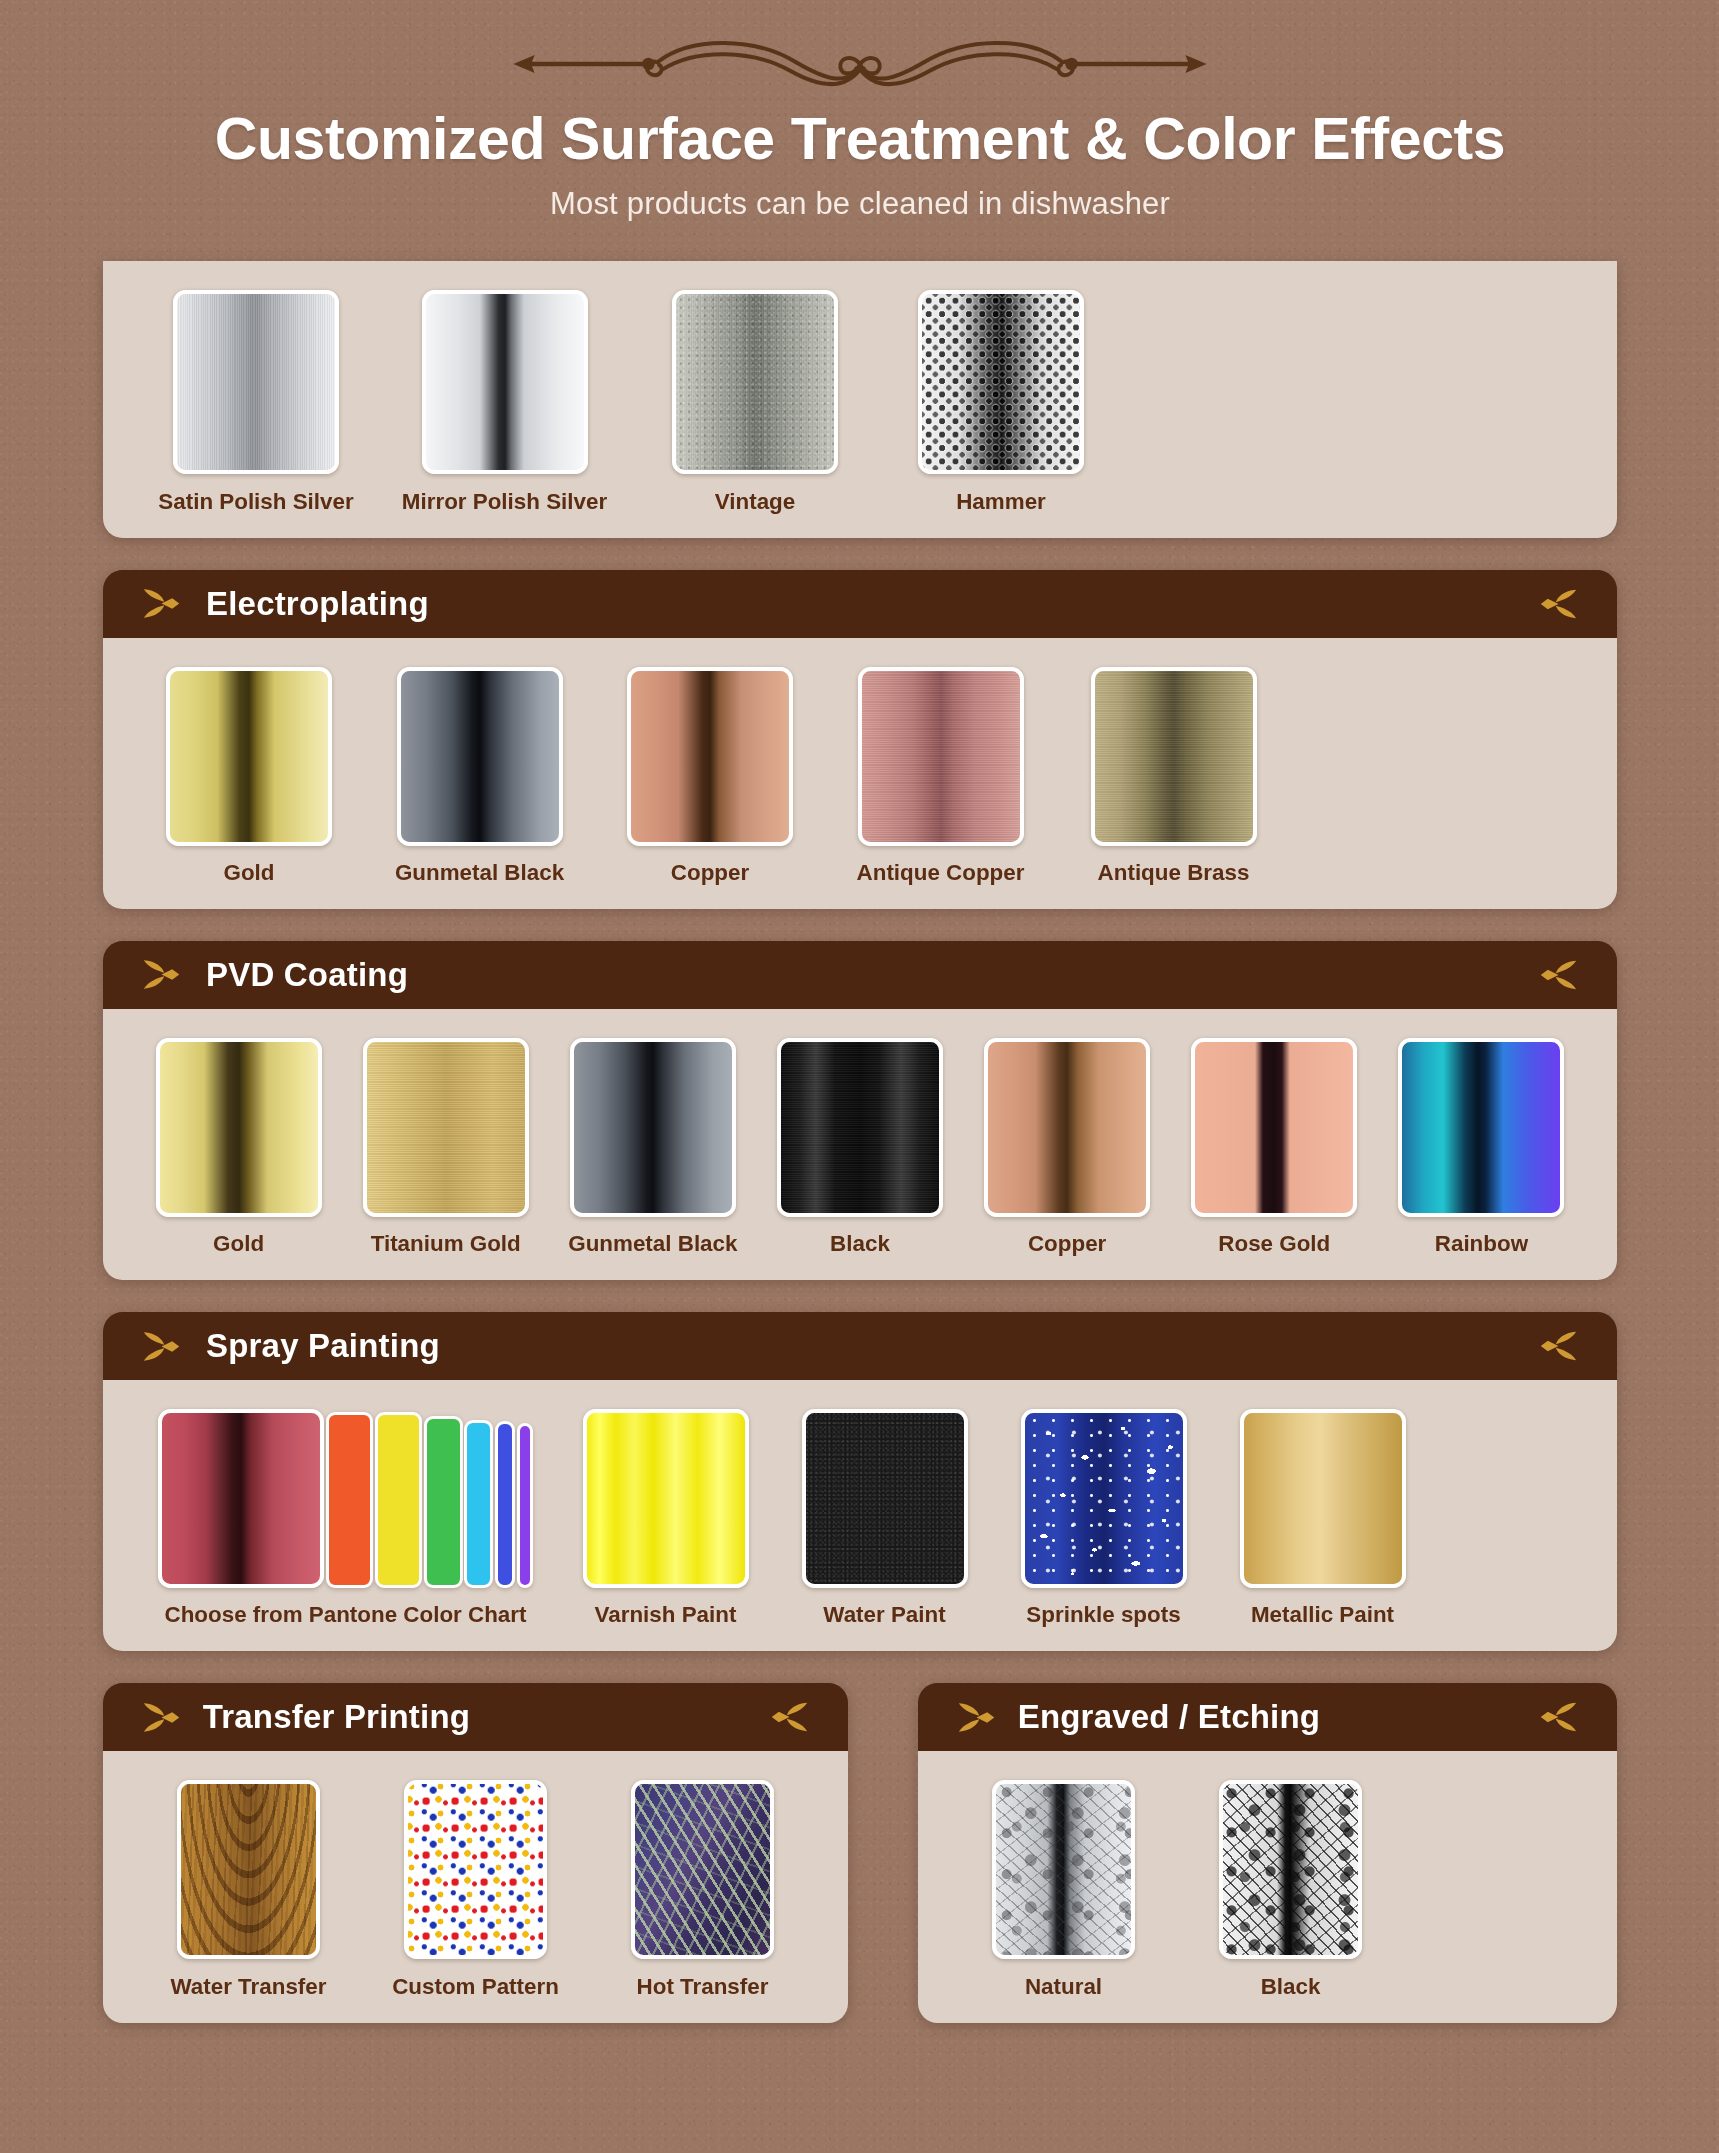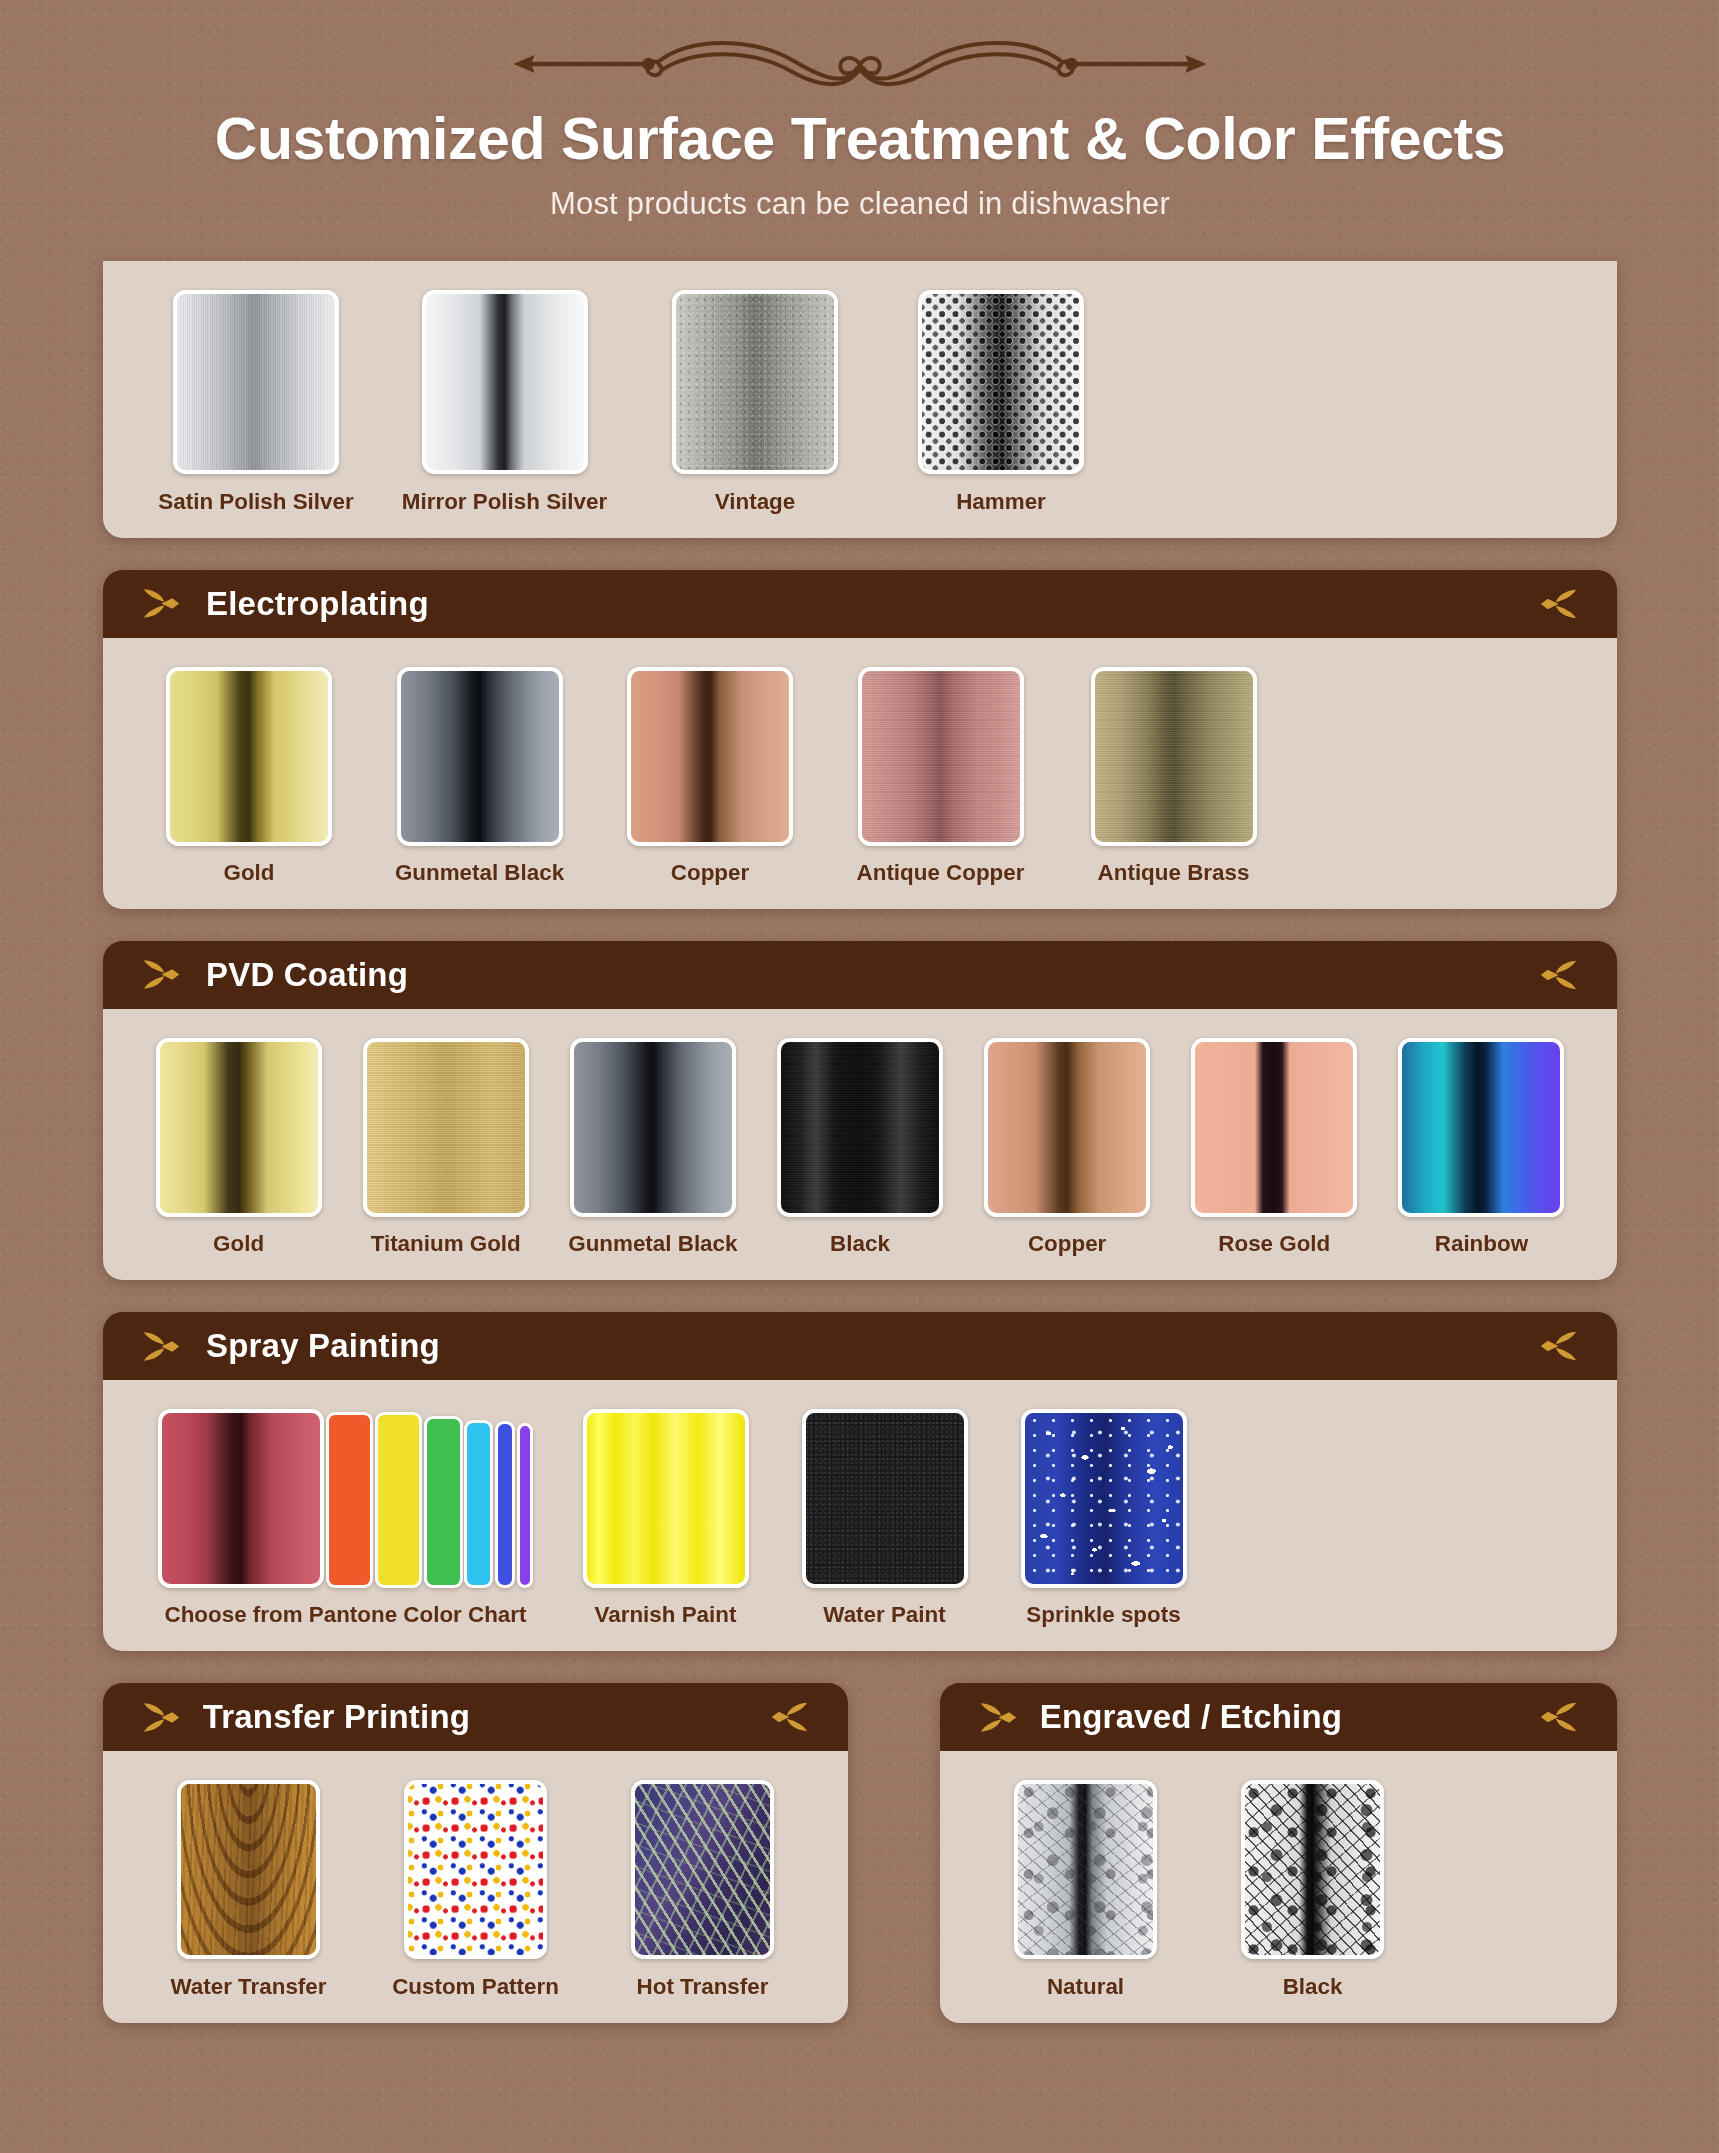--- a/index.html
+++ b/index.html
@@ -134,21 +134,21 @@
     font-size: 22.4px;
     font-weight: bold;
     margin-top: 14.3px;
     text-align: center;
     white-space: nowrap;
   }
 
   
   .bottom-row {
     display: flex;
-    gap: 92px;
+    gap: 70px;
     width: 1514px;
     margin: 8px auto;
   }
   .bottom-row .section { flex: 1; margin-bottom: 0; }
   .bottom-row .section-head { justify-content: flex-start; }
   .bottom-row .section-title { margin-left: 19.7px; }
 
   .cyl-sheen {
     position: absolute; inset: 0;
     background: linear-gradient(90deg,
@@ -547,20 +547,24 @@
             <div class="swatch-label">Water Paint</div>
           </div>
           <div class="swatch-cell" style="width:219px">
             <div class="swatch sw-sprinkle" style="width:166px;height:179px">
               <div class="sprinkle-spots2"></div>
                 <div class="sprinkle-spots3"></div>
                 <div class="sprinkle-spots"></div>
             </div>
             <div class="swatch-label">Sprinkle spots</div>
           </div>
+          <div class="swatch-cell" style="width:219px">
+            <div class="swatch sw-metallic" style="width:166px;height:179px"></div>
+            <div class="swatch-label">Metallic Paint</div>
+          </div>
         </div>
       </div>
     </div>
 
     <div class="bottom-row">
 
       <div class="section">
         <div class="section-head">
           <svg width="50" height="39" viewBox="0 0 56 44">
             <g fill="#d09a33">

